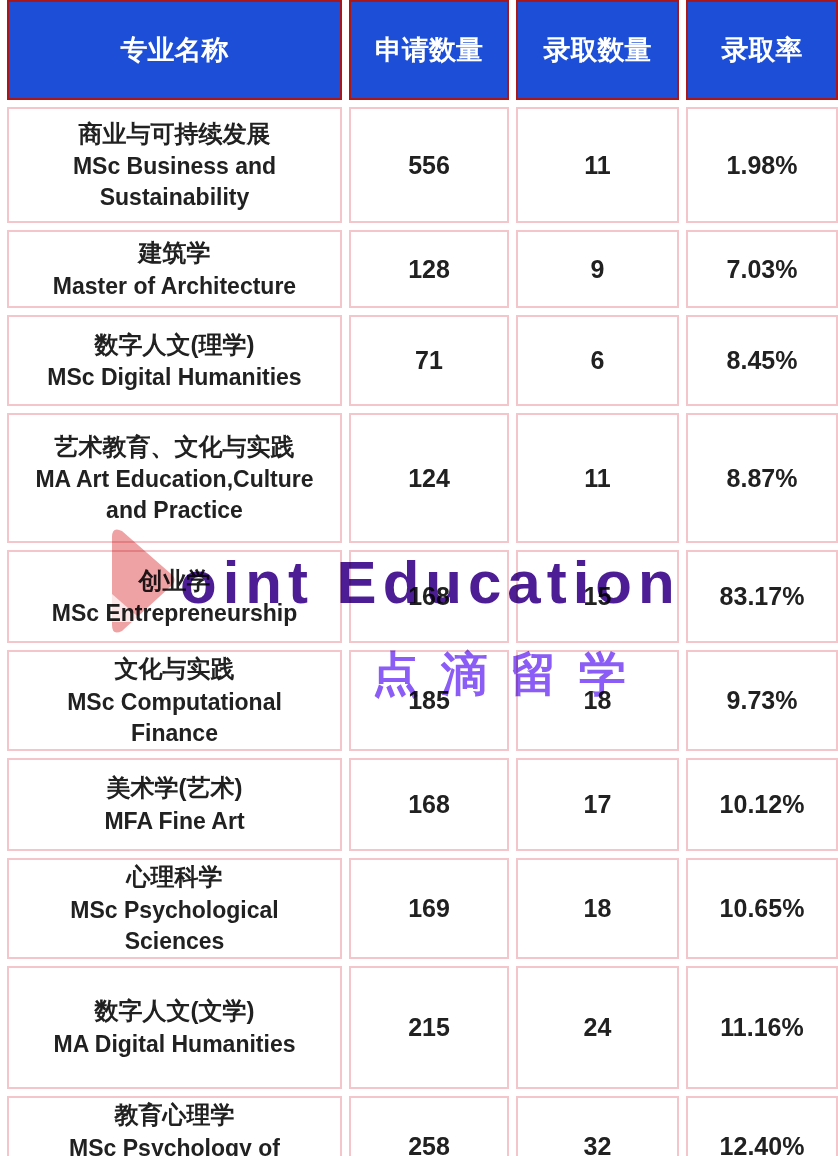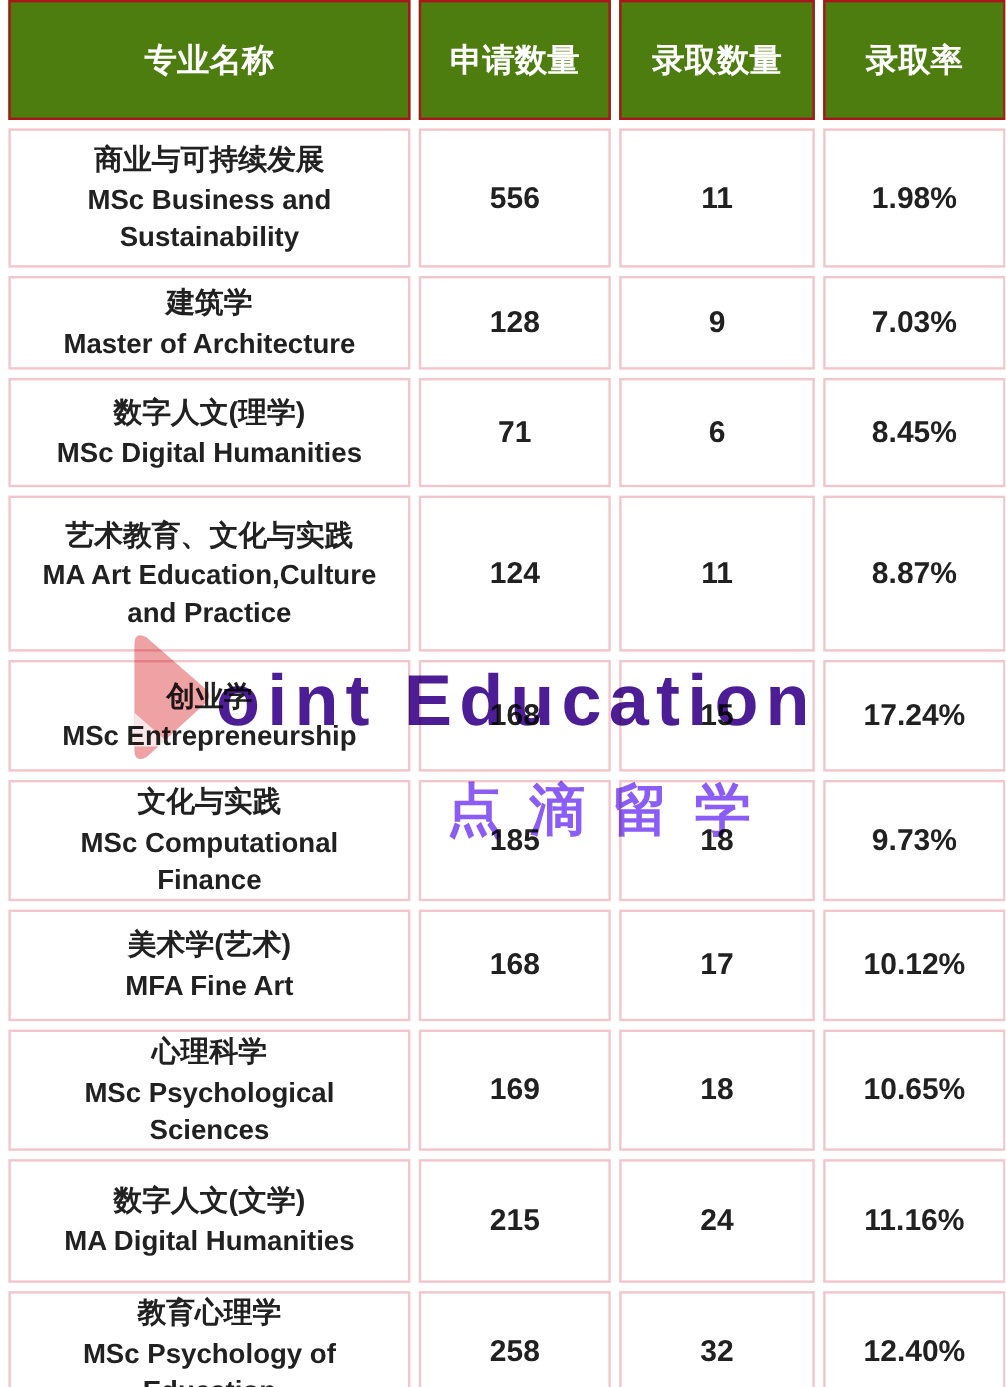--- a/index.html
+++ b/index.html
@@ -11,21 +11,21 @@
     font-family:"Liberation Sans","DejaVu Sans",sans-serif;
   }
   table.admit-table{
     border-collapse:separate;
     border-spacing:7px;
     width:838px;
     table-layout:fixed;
     margin:-7px 0 0 0;
   }
   table.admit-table th{
-    background:#4d7c0f;
+    background:#1d4ed8;
     border:2px solid #A8181B;
     color:#ffffff;
     font-size:27px;
     font-weight:bold;
     text-align:center;
     vertical-align:middle;
     padding:0;
   }
   table.admit-table td{
     background:#ffffff;
@@ -39,21 +39,21 @@
   }
   thead tr{height:100px;}
   tbody tr:nth-child(1){height:116px;}
   tbody tr:nth-child(2){height:78px;}
   tbody tr:nth-child(3){height:91px;}
   tbody tr:nth-child(4){height:130px;margin-left:13px;}
   tbody tr:nth-child(5){height:93px;border-radius:10px;}
   tbody tr:nth-child(6){height:86px;}
   tbody tr:nth-child(7){height:93px;}
   tbody tr:nth-child(8){height:93px;}
-  tbody tr:nth-child(9){height:103px;}
+  tbody tr:nth-child(9){height:123px;}
   tbody tr:nth-child(10){height:101px;margin-top:41px;}
   .cn{font-size:24px;line-height:1.45;}
   .en{font-size:23px;line-height:1.35;}
   
   .watermark{
     position:absolute;
     left:100px;top:522px;
     mix-blend-mode:multiply;
     pointer-events:none;
     z-index:5;
@@ -134,21 +134,21 @@
         <td>11</td>
         <td>8.87%</td>
       </tr>
       <tr>
         <td>
           <div class="cn">创业学</div>
           <div class="en">MSc Entrepreneurship</div>
         </td>
         <td>168</td>
         <td>15</td>
-        <td>17.24%</td>
+        <td>83.17%</td>
       </tr>
       <tr>
         <td>
           <div class="cn">文化与实践</div>
           <div class="en">MSc Computational Finance</div>
         </td>
         <td>185</td>
         <td>18</td>
         <td>9.73%</td>
       </tr>

